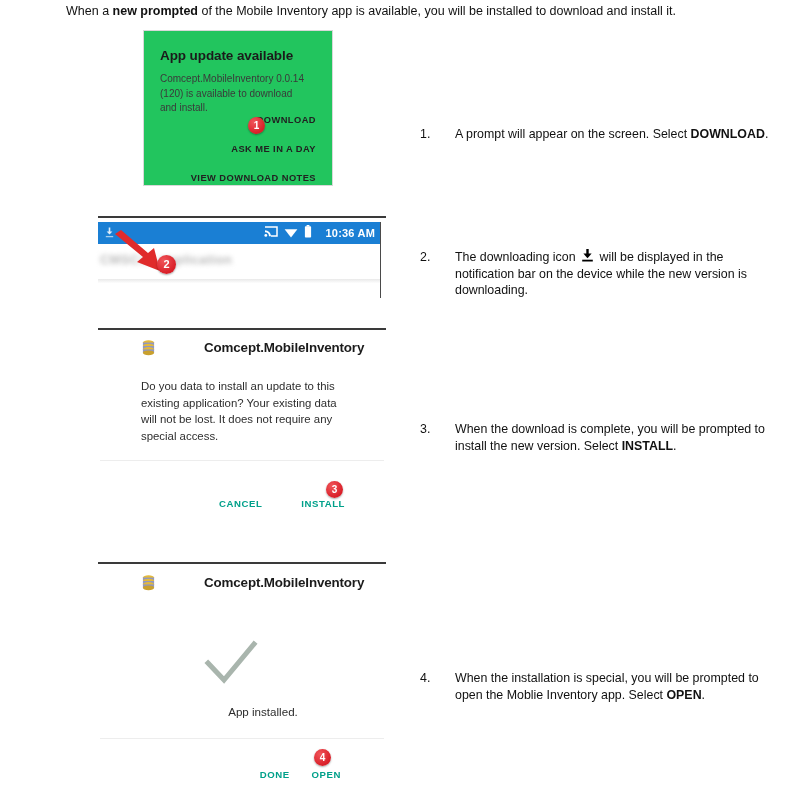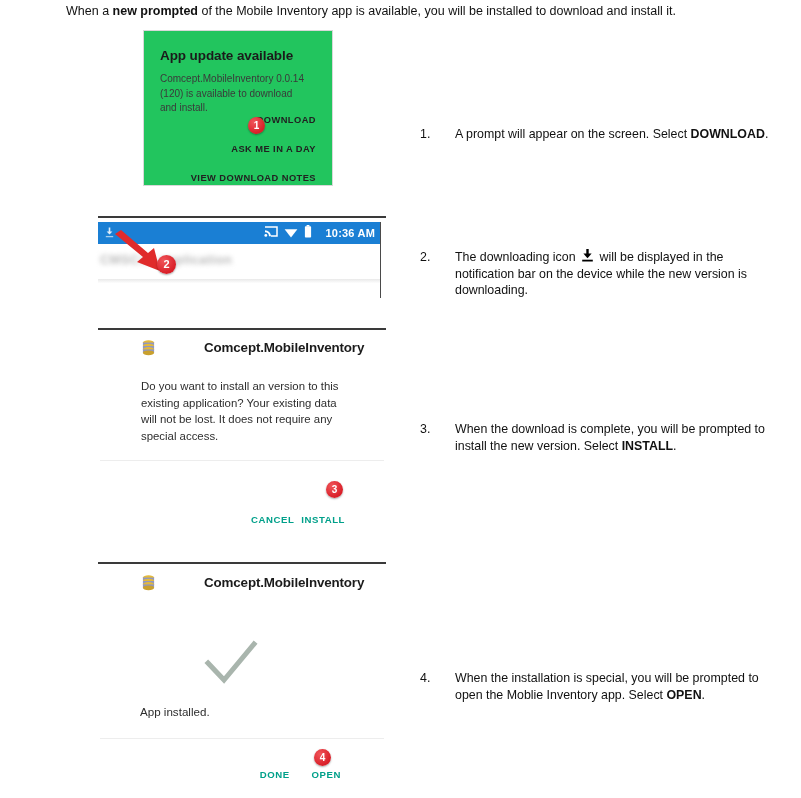--- a/index.html
+++ b/index.html
@@ -183,23 +183,23 @@
     position: absolute;
     left: 2px;
     top: 120px;
     width: 284px;
     height: 1px;
     background: #ededed;
   }
   .dlg3-actions {
     position: absolute;
     right: 41px;
-    top: 174px;
+    top: 158px;
     display: flex;
-    gap: 7px;
+    gap: 39px;
   }
   .mat-btn-teal {
     font-size: 9.6px;
     font-weight: bold;
     letter-spacing: 0.55px;
     color: #00a08a;
     white-space: nowrap;
   }
 
   
@@ -215,20 +215,21 @@
     left: 104px;
     top: 63px;
     width: 58px;
     height: 50px;
   }
   .installed-label {
     position: absolute;
     left: 0;
     top: 130px;
     width: 288px;
+    text-align: center;
     font-size: 11.6px;
     color: #2d2d2d;
     padding-left: 42px;
   }
   .dlg4-divider {
     position: absolute;
     left: 2px;
     top: 163px;
     width: 284px;
     height: 1px;
@@ -362,21 +363,21 @@
           <rect x="1.9" y="2.6" width="11.2" height="3.2" fill="#8f97c4"></rect>
           <ellipse cx="7.5" cy="6.0" rx="5.6" ry="2.3" fill="#e3b93c"></ellipse>
           <rect x="1.9" y="6.0" width="11.2" height="3.2" fill="#8f97c4"></rect>
           <ellipse cx="7.5" cy="9.4" rx="5.6" ry="2.3" fill="#e3b93c"></ellipse>
           <rect x="1.9" y="9.4" width="11.2" height="3.2" fill="#8f97c4"></rect>
           <ellipse cx="7.5" cy="12.8" rx="5.6" ry="2.4" fill="#c9a02e"></ellipse>
         </svg>
       </span>
       <span class="dlg-app-title">Comcept.MobileInventory</span>
     </div>
-    <div class="dlg3-body">Do you want to install an version to this existing application? Your existing data will not be lost. It does not require any special access.</div>
+    <div class="dlg3-body">Do you data to install an update to this existing application? Your existing data will not be lost. It does not require any special access.</div>
     <div class="dlg3-divider"></div>
     <div class="dlg3-actions">
       <span class="mat-btn-teal">CANCEL</span>
       <span class="mat-btn-teal">INSTALL</span>
     </div>
   </div>
   <div class="badge" style="left:326px; top:481px;">3</div>
 
   <div class="hr" style="top:562px;"></div>
 

